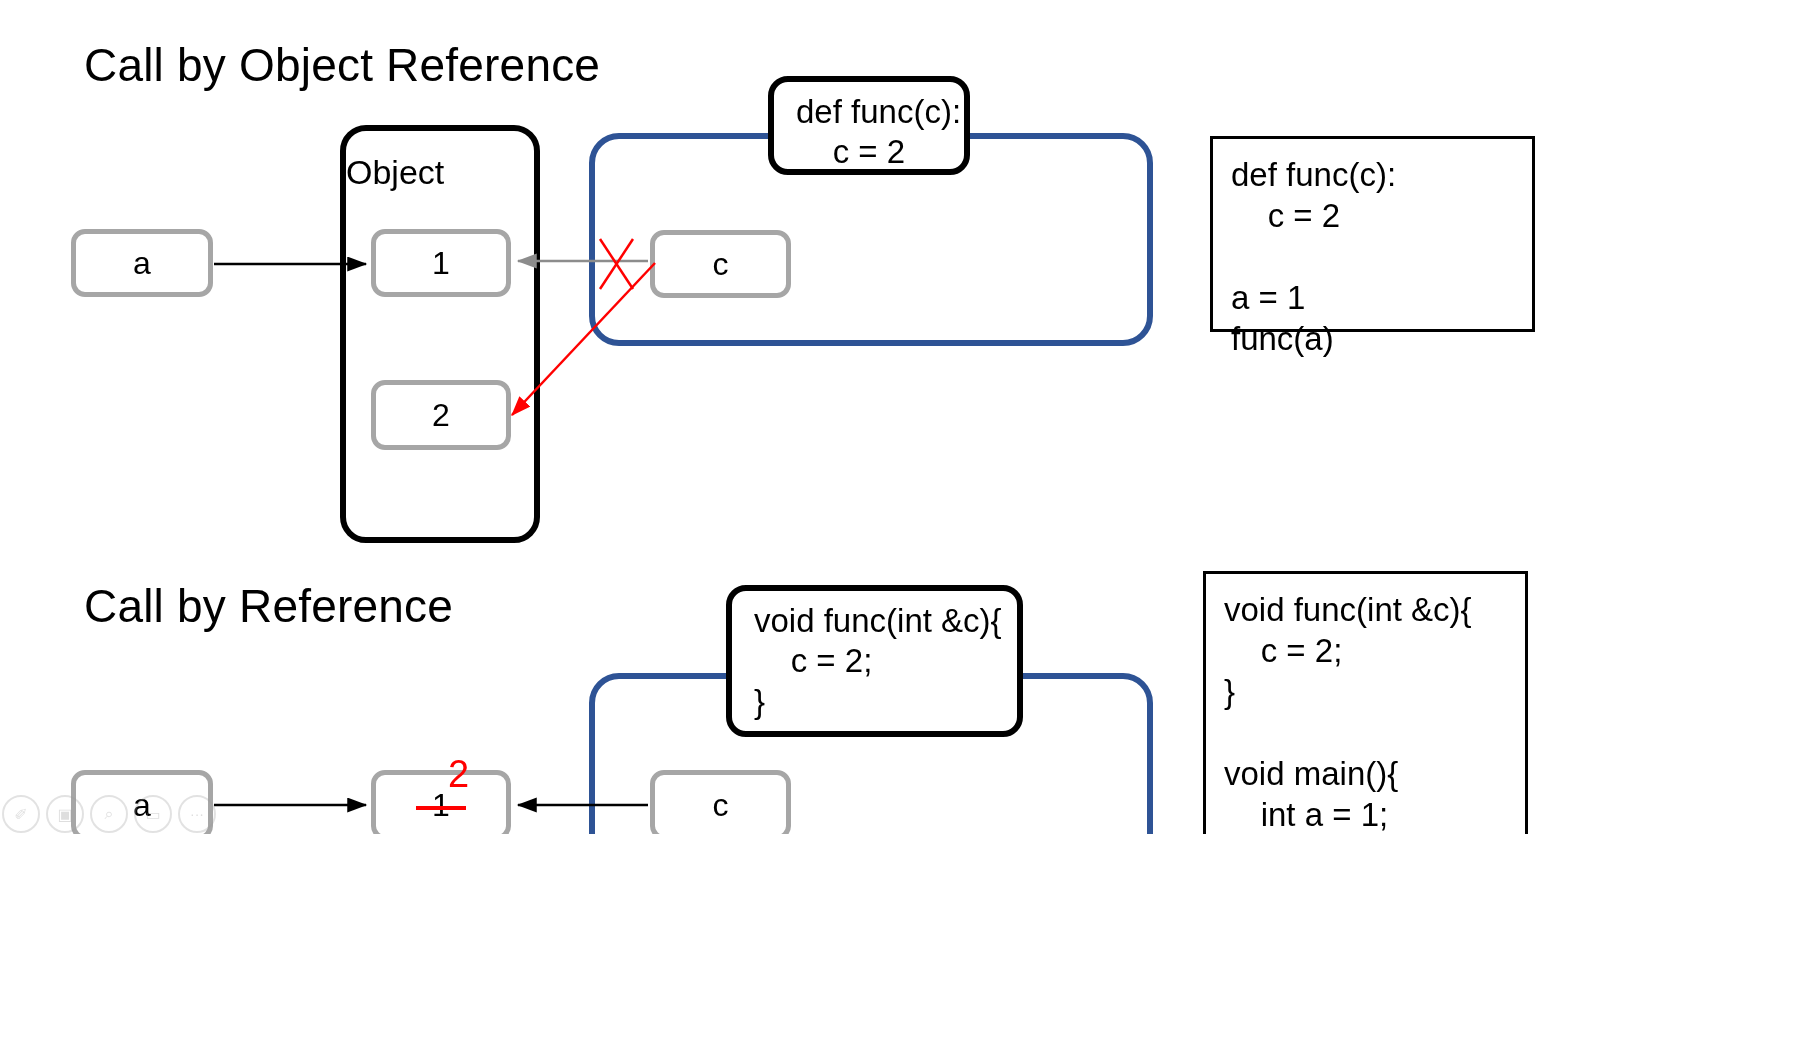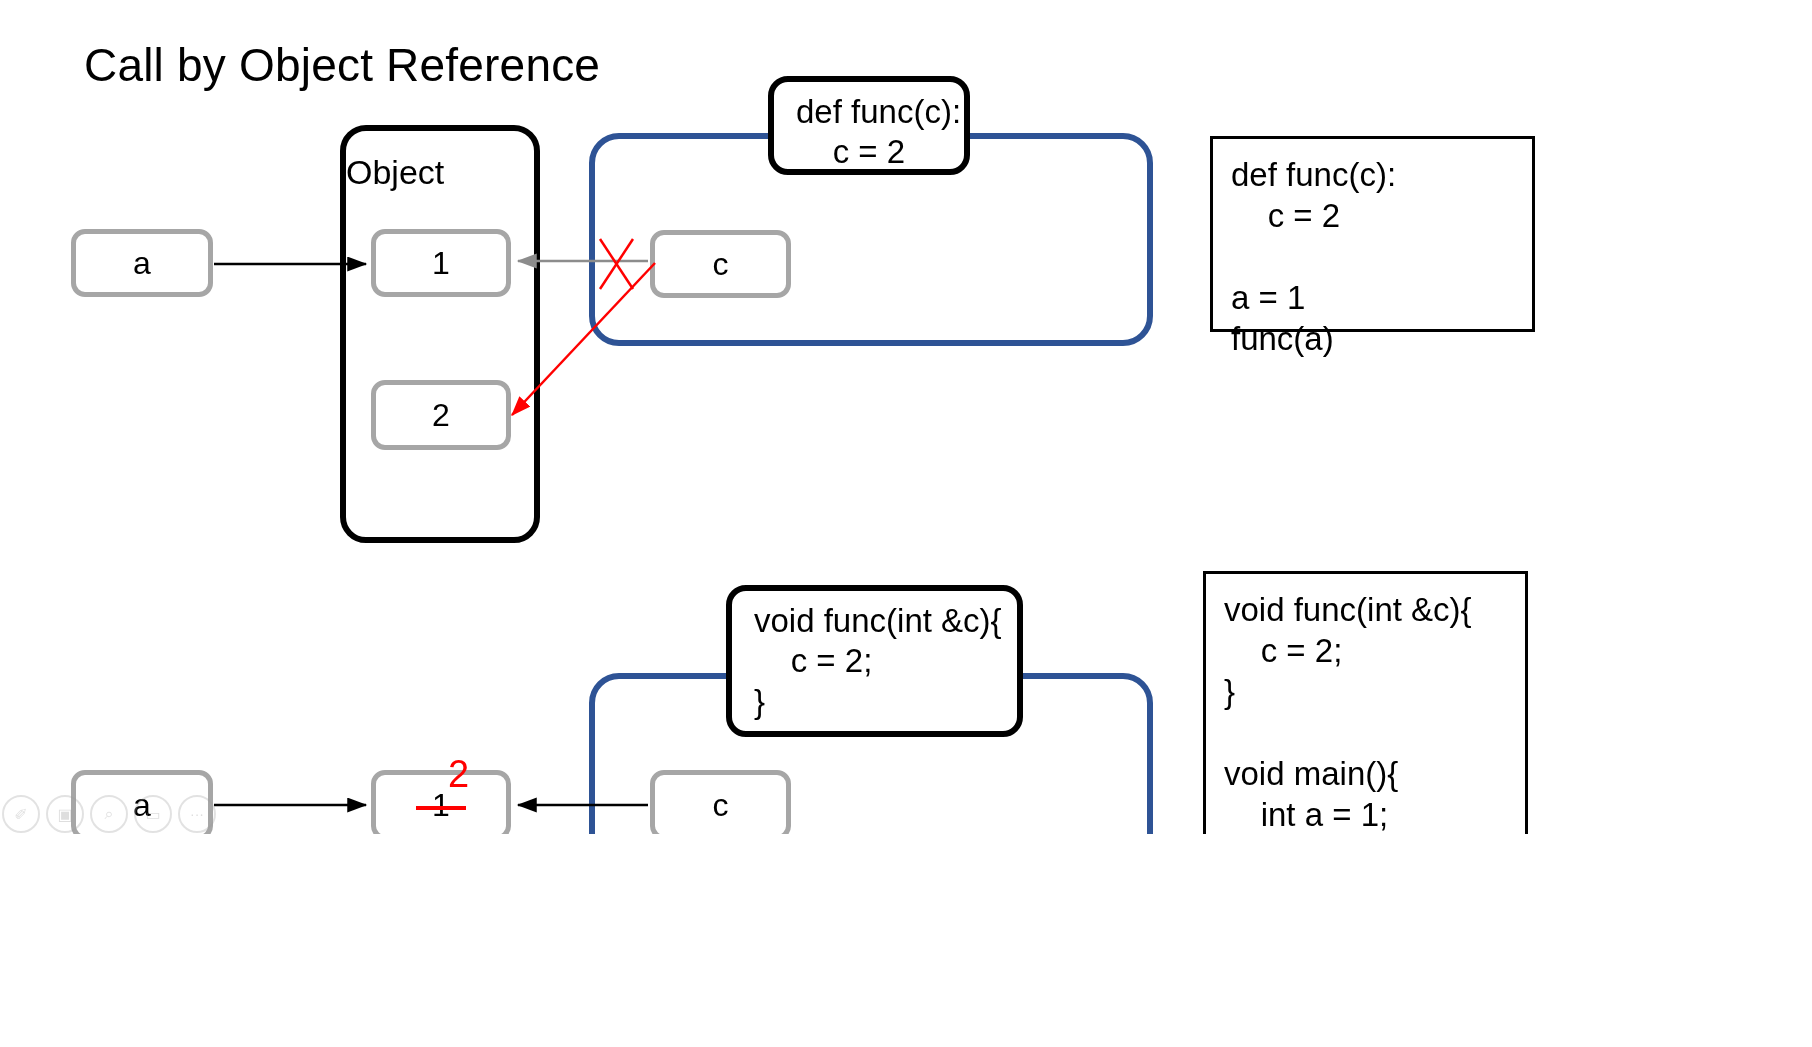--- a/index.html
+++ b/index.html
@@ -166,20 +166,21 @@
 
   <div class="code-callout" style="left:768px; top:76px; width:202px; height:99px;">def func(c):
     c = 2</div>
 
   <div class="code-panel" style="left:1210px; top:136px; width:325px; height:196px;">def func(c):
     c = 2
 
 a = 1
 func(a)</div>
 
+  <div class="section-title" style="left:84px; top:579px;">Call by Reference</div>
 
   <div class="frame-blue" style="left:589px; top:673px; width:564px; height:249px;"></div>
 
   <div class="var-box" style="left:71px; top:770px; width:142px; height:70px;">
     <span>a</span>
   </div>
 
   <div class="var-box" style="left:371px; top:770px; width:140px; height:70px;">
     <span class="struck-wrap">
       <span class="struck-old">1</span>

